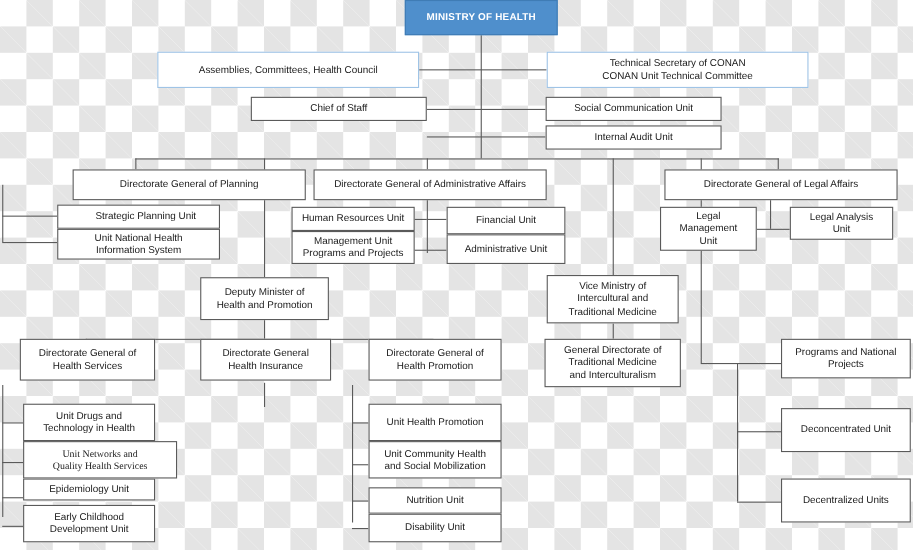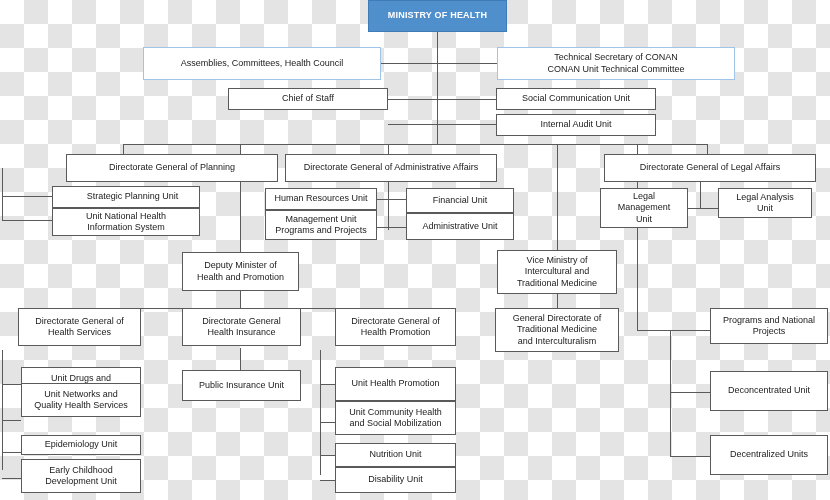--- a/index.html
+++ b/index.html
@@ -180,29 +180,28 @@
 
   <div class="box" style="left:335px;top:308px;width:121px;height:38px;white-space:pre-line;">Directorate General of
 Health Promotion</div>
 
   <div class="box" style="left:710px;top:308px;width:118px;height:36px;white-space:pre-line;">Programs and National
 Projects</div>
 
   <div class="box" style="left:21px;top:367px;width:120px;height:34px;white-space:pre-line;">Unit Drugs and
 Technology in Health</div>
 
-  <div class="box" style="left:21px;top:383px;width:120px;height:34px;white-space:pre-line;">Unit Networks and
+  <div class="box" style="left:21px;top:401px;width:140px;height:34px;white-space:pre-line;font-family:Liberation Serif, serif;">Unit Networks and
 Quality Health Services</div>
 
   <div class="box" style="left:21px;top:435px;width:120px;height:20px;">Epidemiology Unit</div>
 
   <div class="box" style="left:21px;top:459px;width:120px;height:34px;white-space:pre-line;">Early Childhood
 Development Unit</div>
 
-  <div class="box" style="left:182px;top:370px;width:119px;height:31px;">Public Insurance Unit</div>
 
   <div class="box" style="left:335px;top:367px;width:121px;height:34px;">Unit Health Promotion</div>
 
   <div class="box" style="left:335px;top:401px;width:121px;height:34px;white-space:pre-line;">Unit Community Health
 and Social Mobilization</div>
 
   <div class="box" style="left:335px;top:443px;width:121px;height:24px;">Nutrition Unit</div>
 
   <div class="box" style="left:335px;top:467px;width:121px;height:26px;">Disability Unit</div>
 

